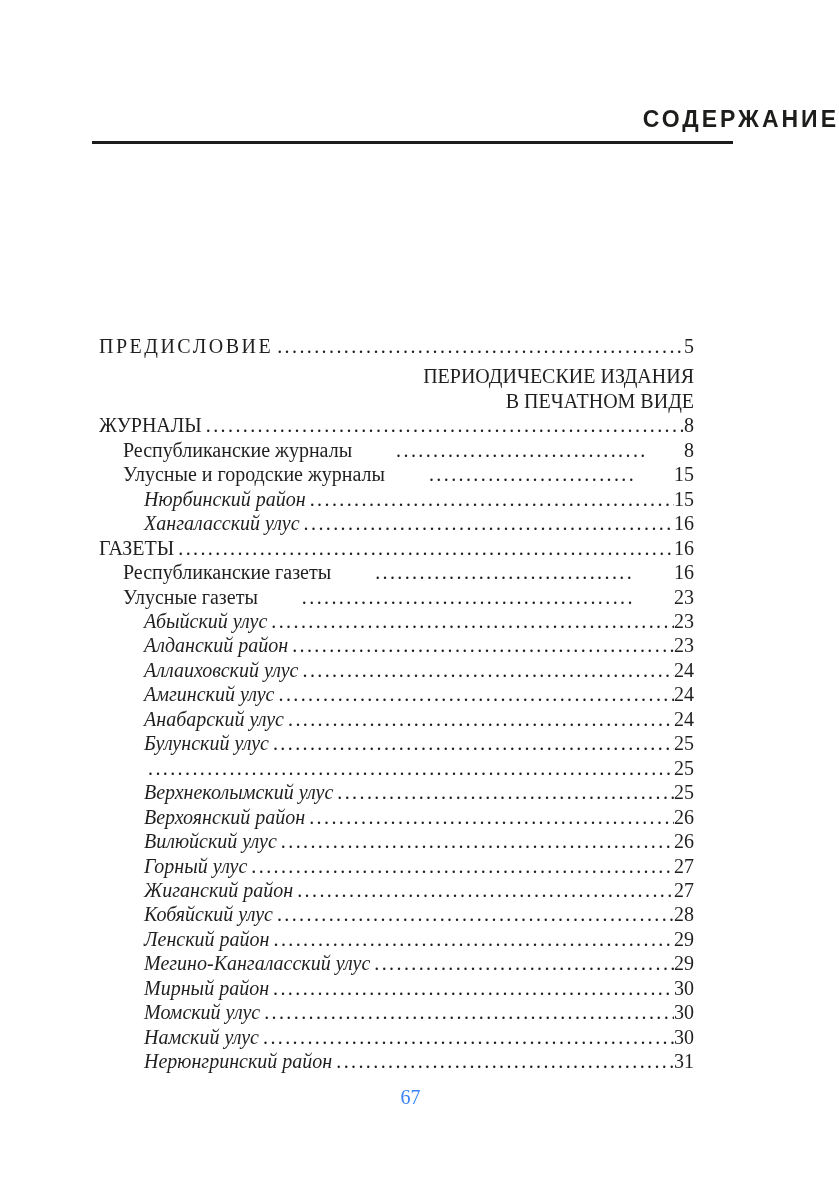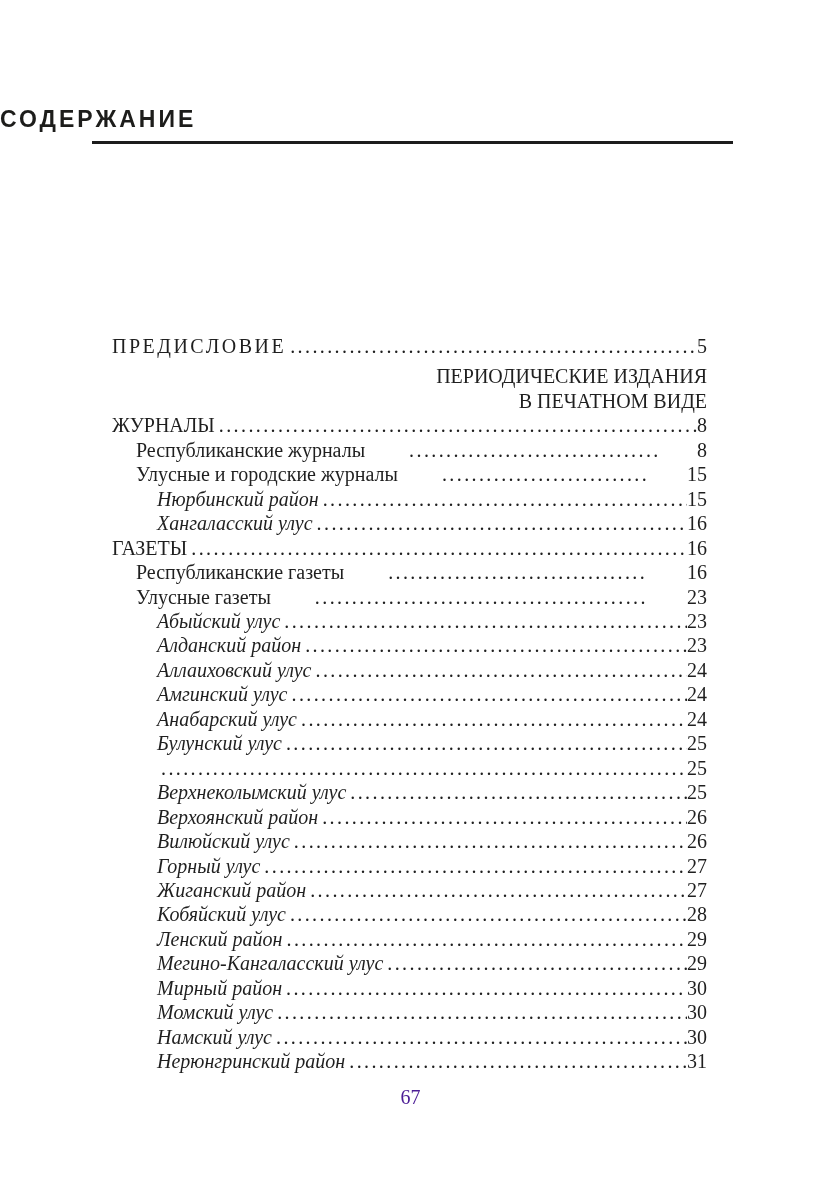--- a/index.html
+++ b/index.html
@@ -11,40 +11,40 @@
     background: #ffffff;
     color: #1f1f1f;
     font-family: "Liberation Serif", serif;
     overflow: hidden;
   }
   .page-title {
     position: absolute;
     top: 106px;
     left: 0;
     width: 839px;
-    text-align: left;
+    text-align: right;
     font-family: "Liberation Sans", sans-serif;
     font-weight: 700;
     font-size: 23px;
     letter-spacing: 3px;
     color: #1d1d1b;
     line-height: 26px;
   }
   .header-rule {
     position: absolute;
     top: 141px;
     left: 92px;
     width: 641px;
     height: 3px;
     background: #1c1c1c;
   }
   .toc {
     position: absolute;
     top: 334px;
-    left: 112px;
+    left: 99px;
     width: 595px;
     font-size: 20px;
     line-height: 24.45px;
   }
   .toc-row {
     display: flex;
     align-items: baseline;
     white-space: nowrap;
   }
   .toc-row.lvl1 { padding-left: 24px; gap: 40px; }
@@ -69,21 +69,21 @@
     margin-top: 6px;
   }
   .toc-heading-line { line-height: 24.45px; }
   .folio {
     position: absolute;
     top: 1086px;
     left: 113px;
     width: 595px;
     text-align: center;
     font-size: 20px;
-    color: #4c1d95;
+    color: #3b82f6;
   }
 </style>
 </head>
 <body>
 
 <div class="page">
   <div class="page-title">СОДЕРЖАНИЕ</div>
   <div class="header-rule"></div>
   <div class="toc">
       <div class="toc-row lvl0 spaced">

